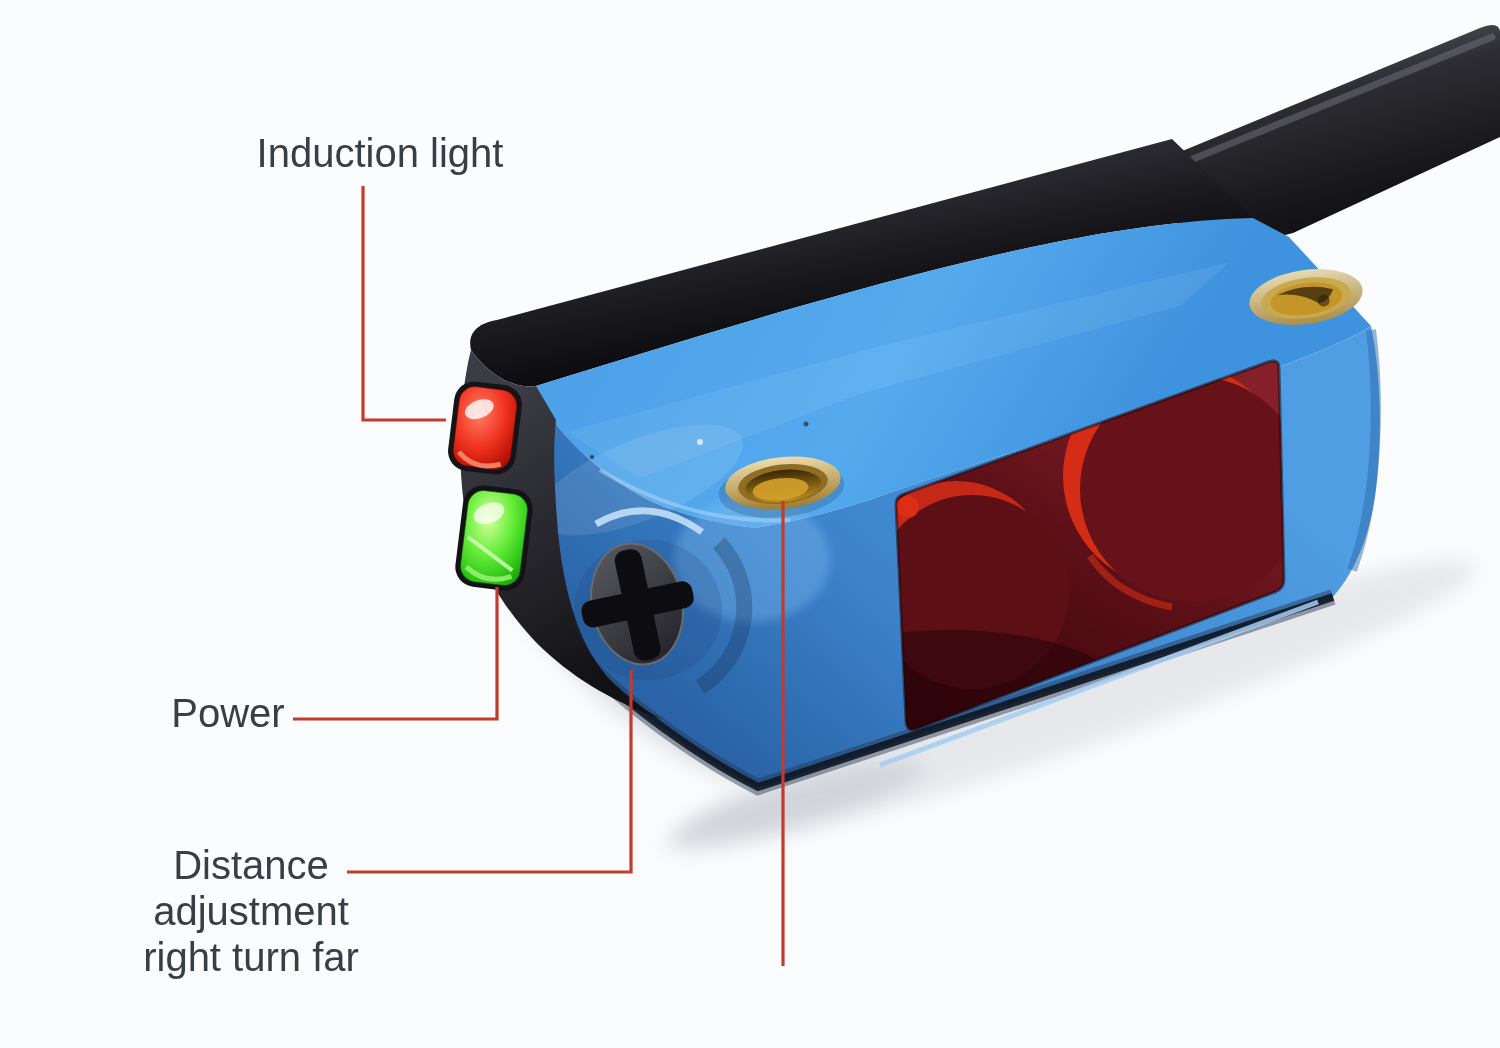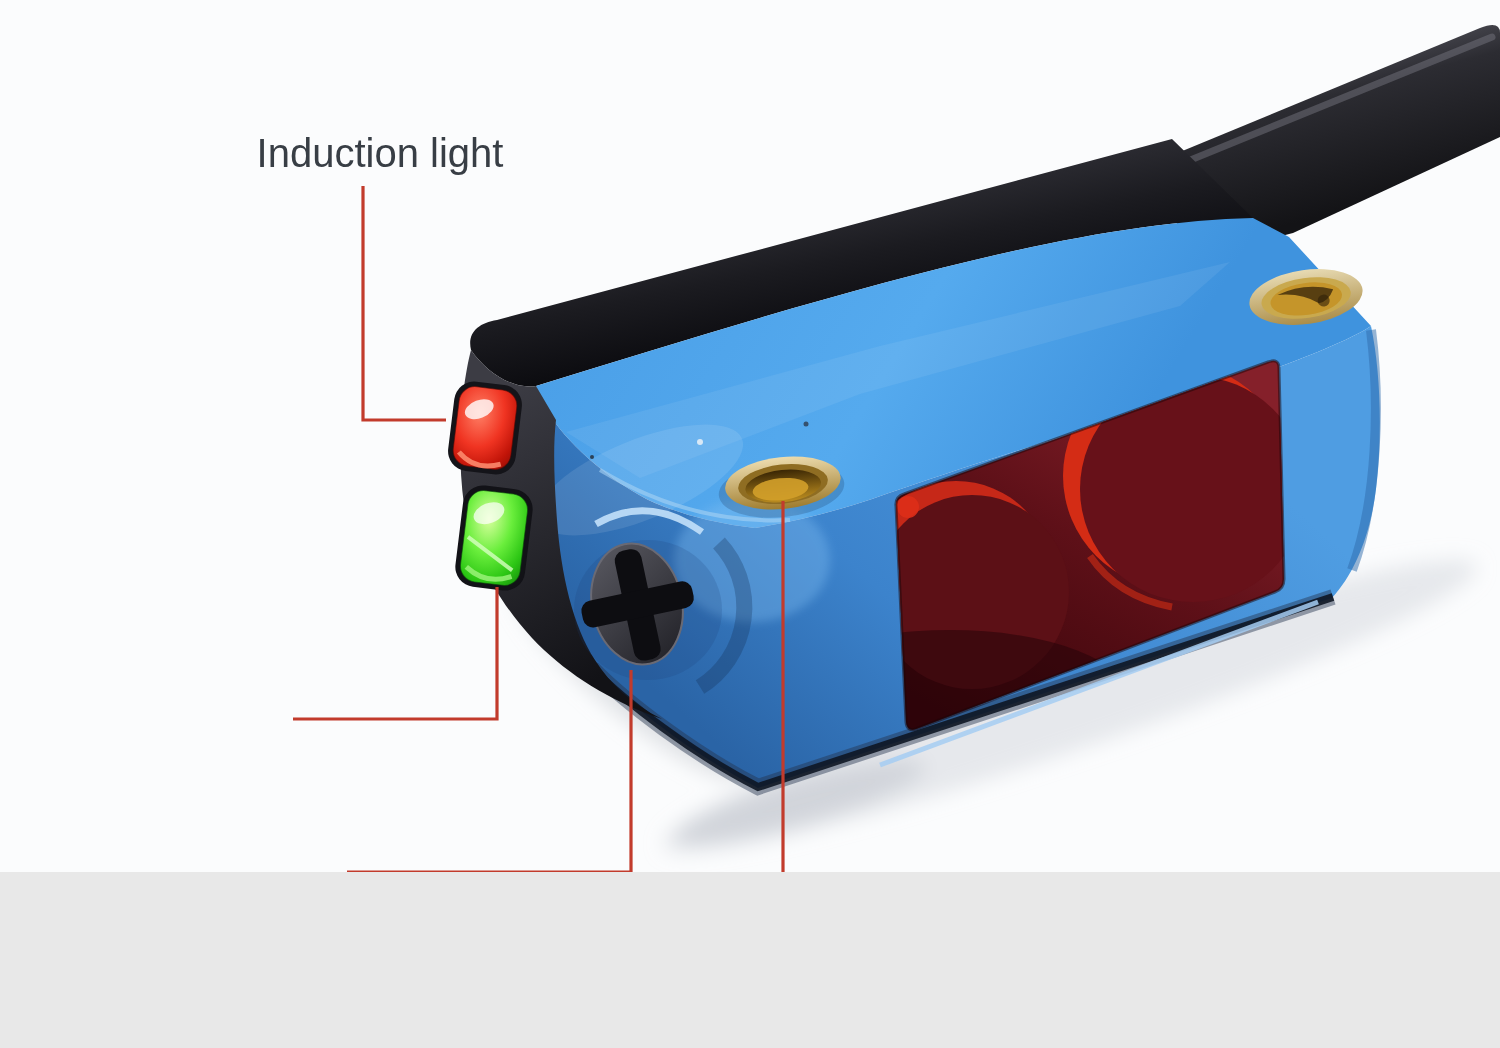--- a/index.html
+++ b/index.html
@@ -1,17 +1,17 @@
 <!DOCTYPE html>
 <html><head>
 <meta charset="utf-8">
 <style>
   html,body{margin:0;padding:0;background:#e8e8e8;}
   .stage{
-    position:relative;width:1500px;height:872px;overflow:hidden;
+    position:relative;width:1500px;height:1048px;overflow:hidden;
     background:#fbfcfd;
     font-family:"Liberation Sans", sans-serif;
   }
   .stage svg{position:absolute;left:0;top:0;}
   .faint-band{position:absolute;left:0;width:100%;height:2px;background:rgba(90,105,120,0.05);}
   .bottom-strip{position:absolute;left:0;bottom:0;width:100%;height:11px;background:#eceef0;}
   .label{
     position:absolute;transform:translateX(-50%);
     color:#383e45;font-size:40px;line-height:46px;font-weight:400;
     text-align:center;white-space:nowrap;letter-spacing:0px;
@@ -209,19 +209,23 @@
       <path d="M 363,186 L 363,420 L 446,420" stroke="#c23b2c"></path>
       <path d="M 293,719 L 497,719 L 497,587" stroke="#c23b2c"></path>
       <path d="M 347,872 L 631,872 L 631,670" stroke="#c23b2c"></path>
       <path d="M 783,501 L 783,966" stroke="#c23b2c"></path>
     </g>
   </svg>
 
   <div class="label" style="left:380px;top:130px;">Induction light</div>
 
   <div class="label" style="left:228px;top:690px;">
+    <div>Power</div>
   </div>
 
   <div class="label" style="left:251px;top:842px;">
+    <div>Distance</div>
+    <div>adjustment</div>
+    <div>right turn far</div>
   </div>
 
 
 </div>
 
 </body></html>

